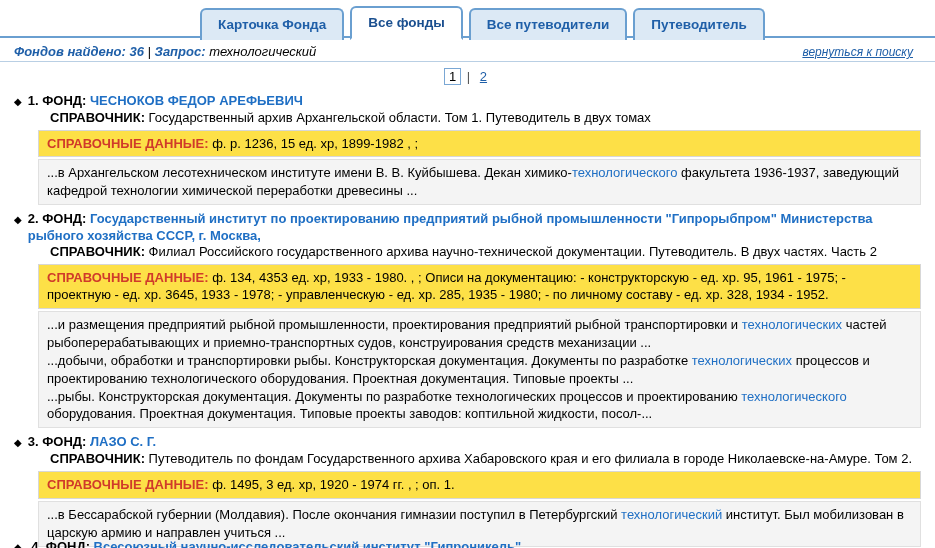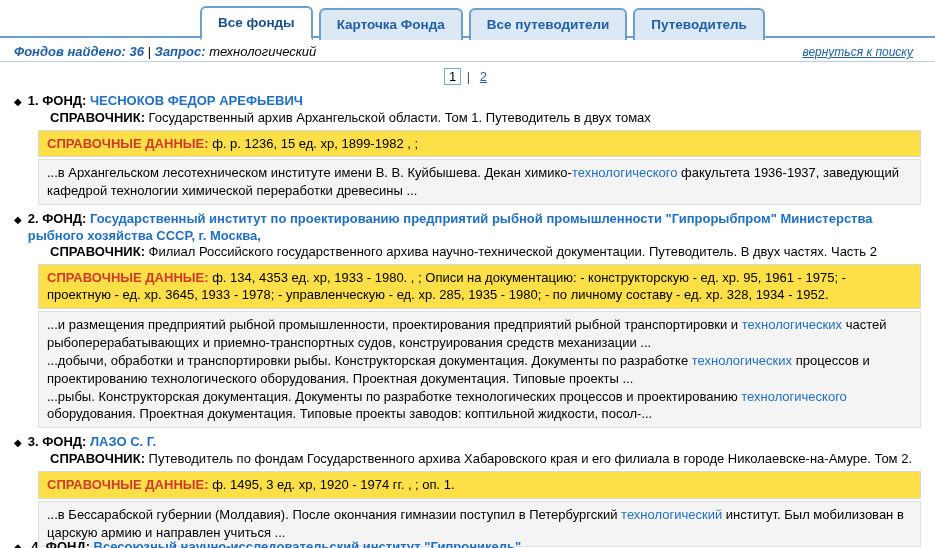--- a/index.html
+++ b/index.html
@@ -191,22 +191,22 @@
     color: #1f6fc4;
   }
 </style>
 </head>
 <body>
 
 <div class="page">
 
   <div class="tabbar">
     <div class="tabs">
+      <div class="tab">Карточка Фонда</div>
       <div class="tab active">Все фонды</div>
-      <div class="tab">Карточка Фонда</div>
       <div class="tab">Все путеводители</div>
       <div class="tab">Путеводитель</div>
     </div>
   </div>
 
   <div class="infobar">
     <div class="left">
       <b>Фондов найдено:</b>
       <b>36</b>
       <span>|</span>

